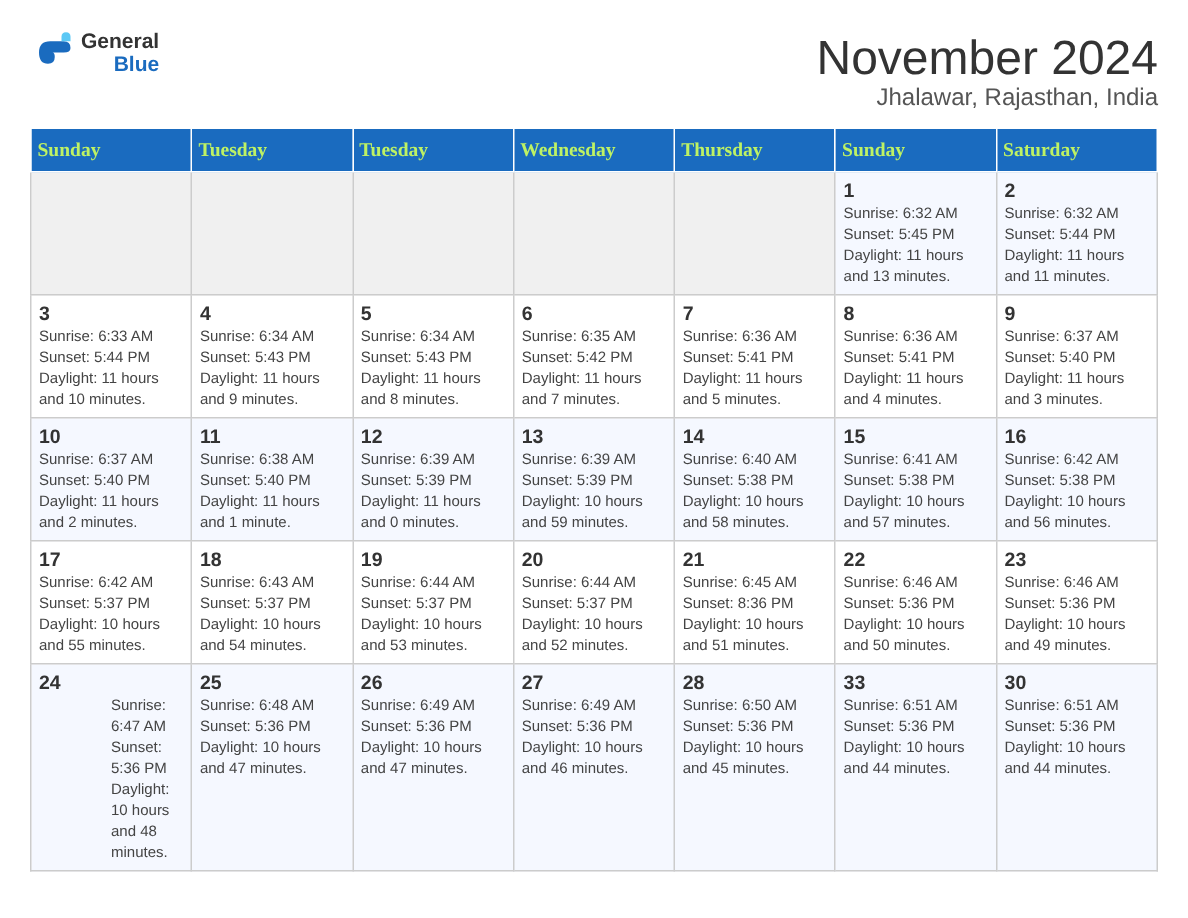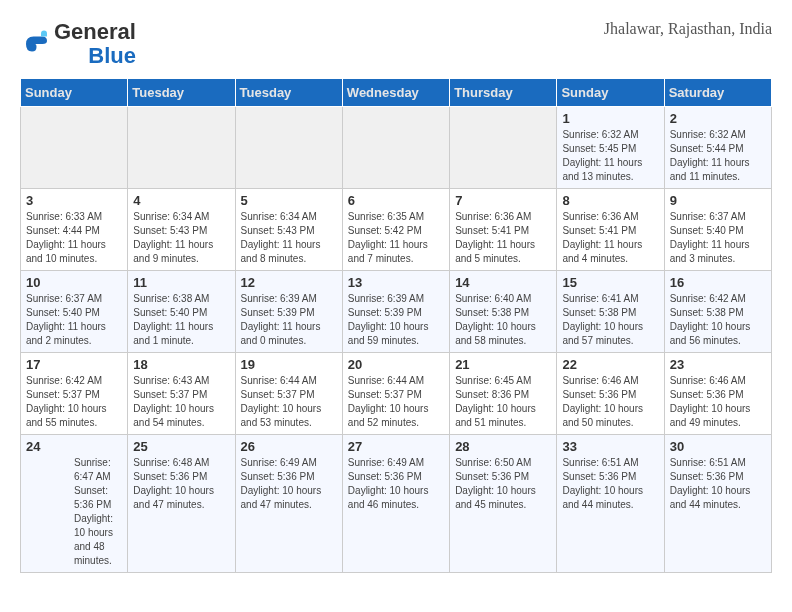--- a/index.html
+++ b/index.html
@@ -17,56 +17,56 @@
       margin-bottom: 10px;
     }
     .logo {
       display: flex;
       align-items: center;
       gap: 4px;
     }
     .logo-text {
       display: flex;
       flex-direction: column;
-      font-size: 22px;
+      font-size: 14px;
       font-weight: bold;
       line-height: 1.1;
     }
     .logo-general { color: #333; }
     .logo-blue { color: #1a6bbf; text-align: right; }
     .logo-icon {
       width: 30px;
       height: 30px;
     }
     .title-area {
       text-align: right;
     }
     .month-title {
       font-size: 32px;
       font-weight: normal;
       color: #333;
     }
     .subtitle {
       font-size: 16px;
       color: #555;
-      font-family: Liberation Serif, serif;
     }
     table {
       width: 100%;
       border-collapse: collapse;
       table-layout: fixed;
     }
     thead tr th {
       background-color: #1a6bbf;
-      color: #e5e5e5;
+      color: #bef264;
       padding: 6px 4px;
       font-size: 13px;
       font-weight: bold;
       text-align: left;
       border: 1px solid #fff;
+      font-family: Liberation Serif, serif;
     }
     tbody tr td {
       border: 1px solid #ccc;
       vertical-align: top;
       padding: 4px 5px;
       font-size: 10.5px;
       color: #333;
       height: 80px;
     }
     .day-number {
@@ -102,20 +102,21 @@
       <rect x="0" y="0" width="40" height="40" fill="white"></rect>
       <path d="M8,20 Q8,10 18,10 L30,10 Q36,10 36,16 Q36,20 30,20 L20,20 Q22,20 22,24 Q22,30 16,30 Q8,30 8,20Z" fill="#1a6bbf"></path>
       <path d="M28,10 L36,10 L36,6 Q36,2 32,2 Q28,2 28,6Z" fill="#5bc8f5"></path>
     </svg>
     <div class="logo-text">
       <span class="logo-general">General</span>
       <span class="logo-blue">Blue</span>
     </div>
   </div>
   <div class="title-area">
+    <div class="month-title">November 2024</div>
     <div class="subtitle">Jhalawar, Rajasthan, India</div>
   </div>
 </div>
 
 <table>
   <thead>
     <tr>
     <th>Sunday</th>
         <th>Tuesday</th>
         <th>Tuesday</th>
@@ -142,21 +143,21 @@
           <span class="day-number">2</span>
           <div class="cell-info" style="white-space: pre-line;">Sunrise: 6:32 AM
 Sunset: 5:44 PM
 Daylight: 11 hours and 11 minutes.</div>
         </td>
       </tr>
       <tr>
         <td>
           <span class="day-number">3</span>
           <div class="cell-info" style="white-space: pre-line;">Sunrise: 6:33 AM
-Sunset: 4:44 PM
+Sunset: 5:44 PM
 Daylight: 11 hours and 10 minutes.</div>
         </td>
         <td>
           <span class="day-number">4</span>
           <div class="cell-info" style="white-space: pre-line;">Sunrise: 6:34 AM
 Sunset: 5:43 PM
 Daylight: 11 hours and 9 minutes.</div>
         </td>
         <td>
           <span class="day-number">5</span>

